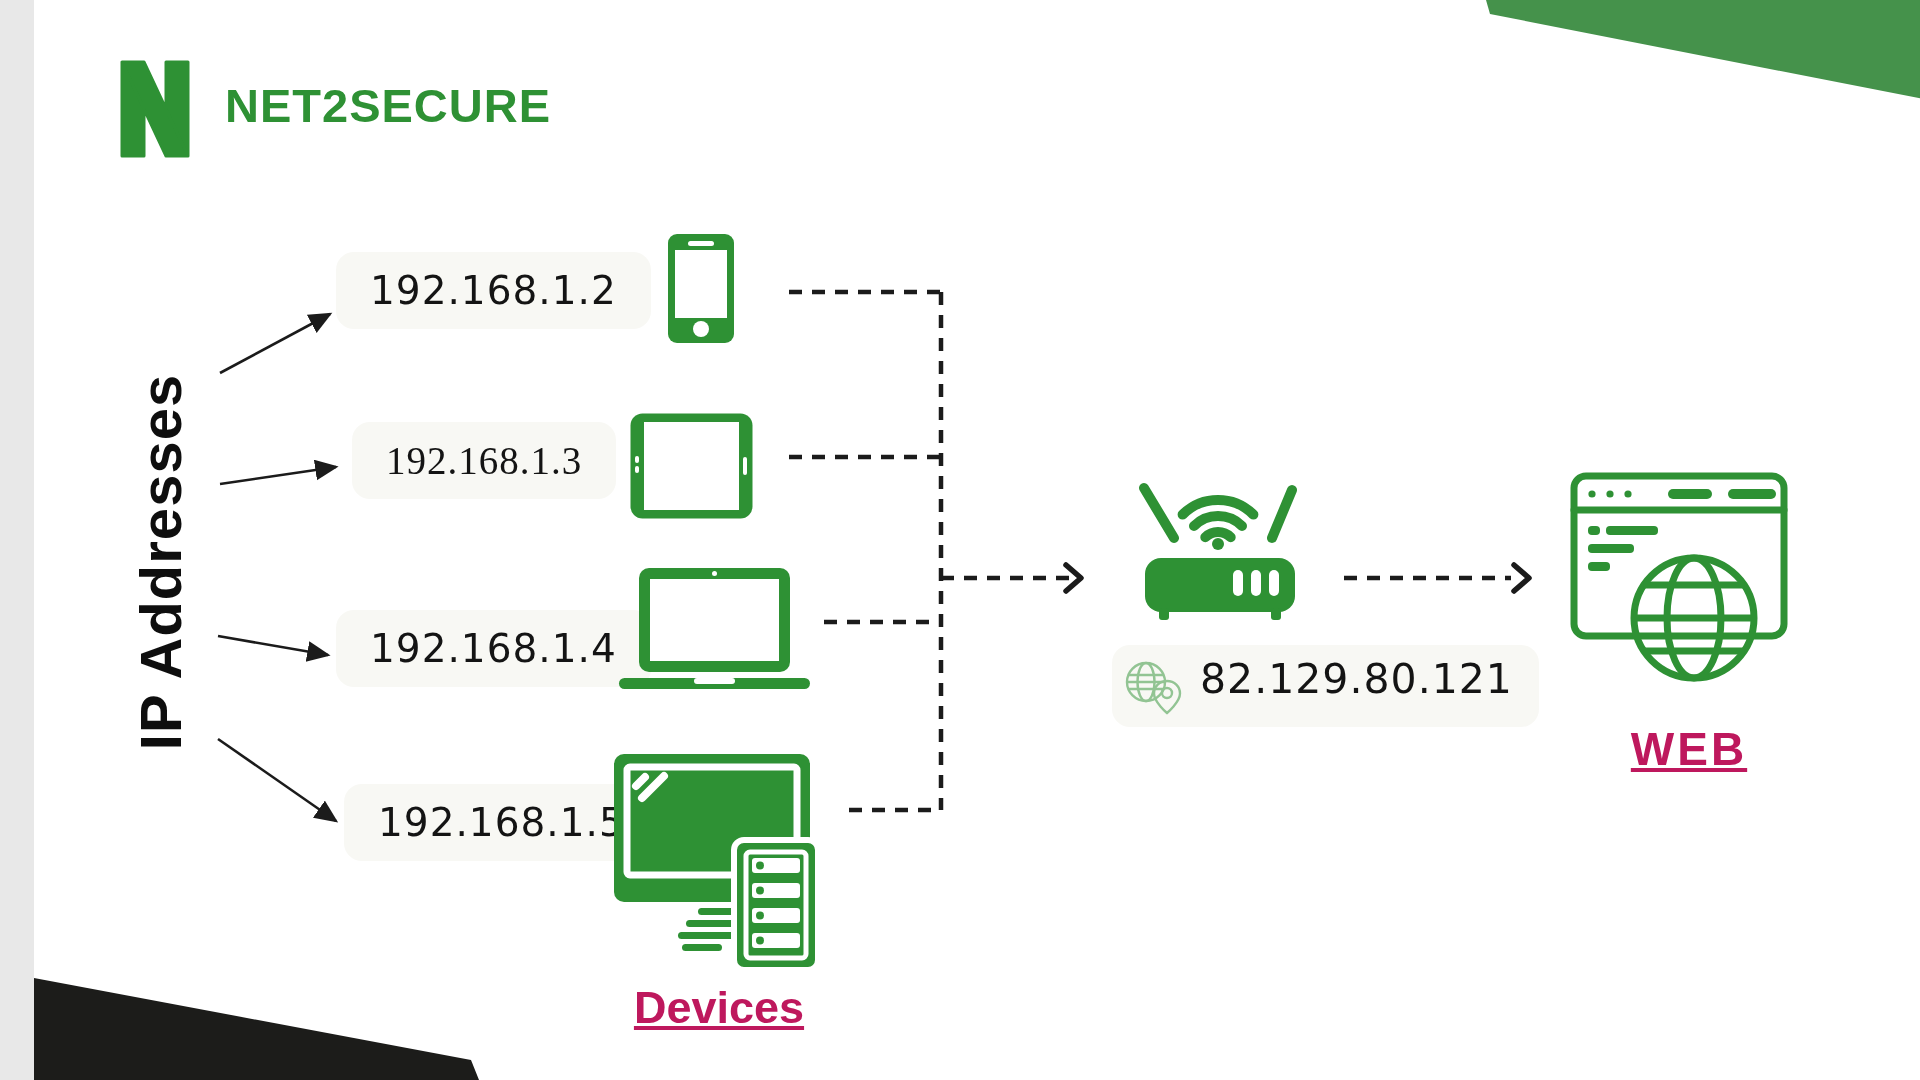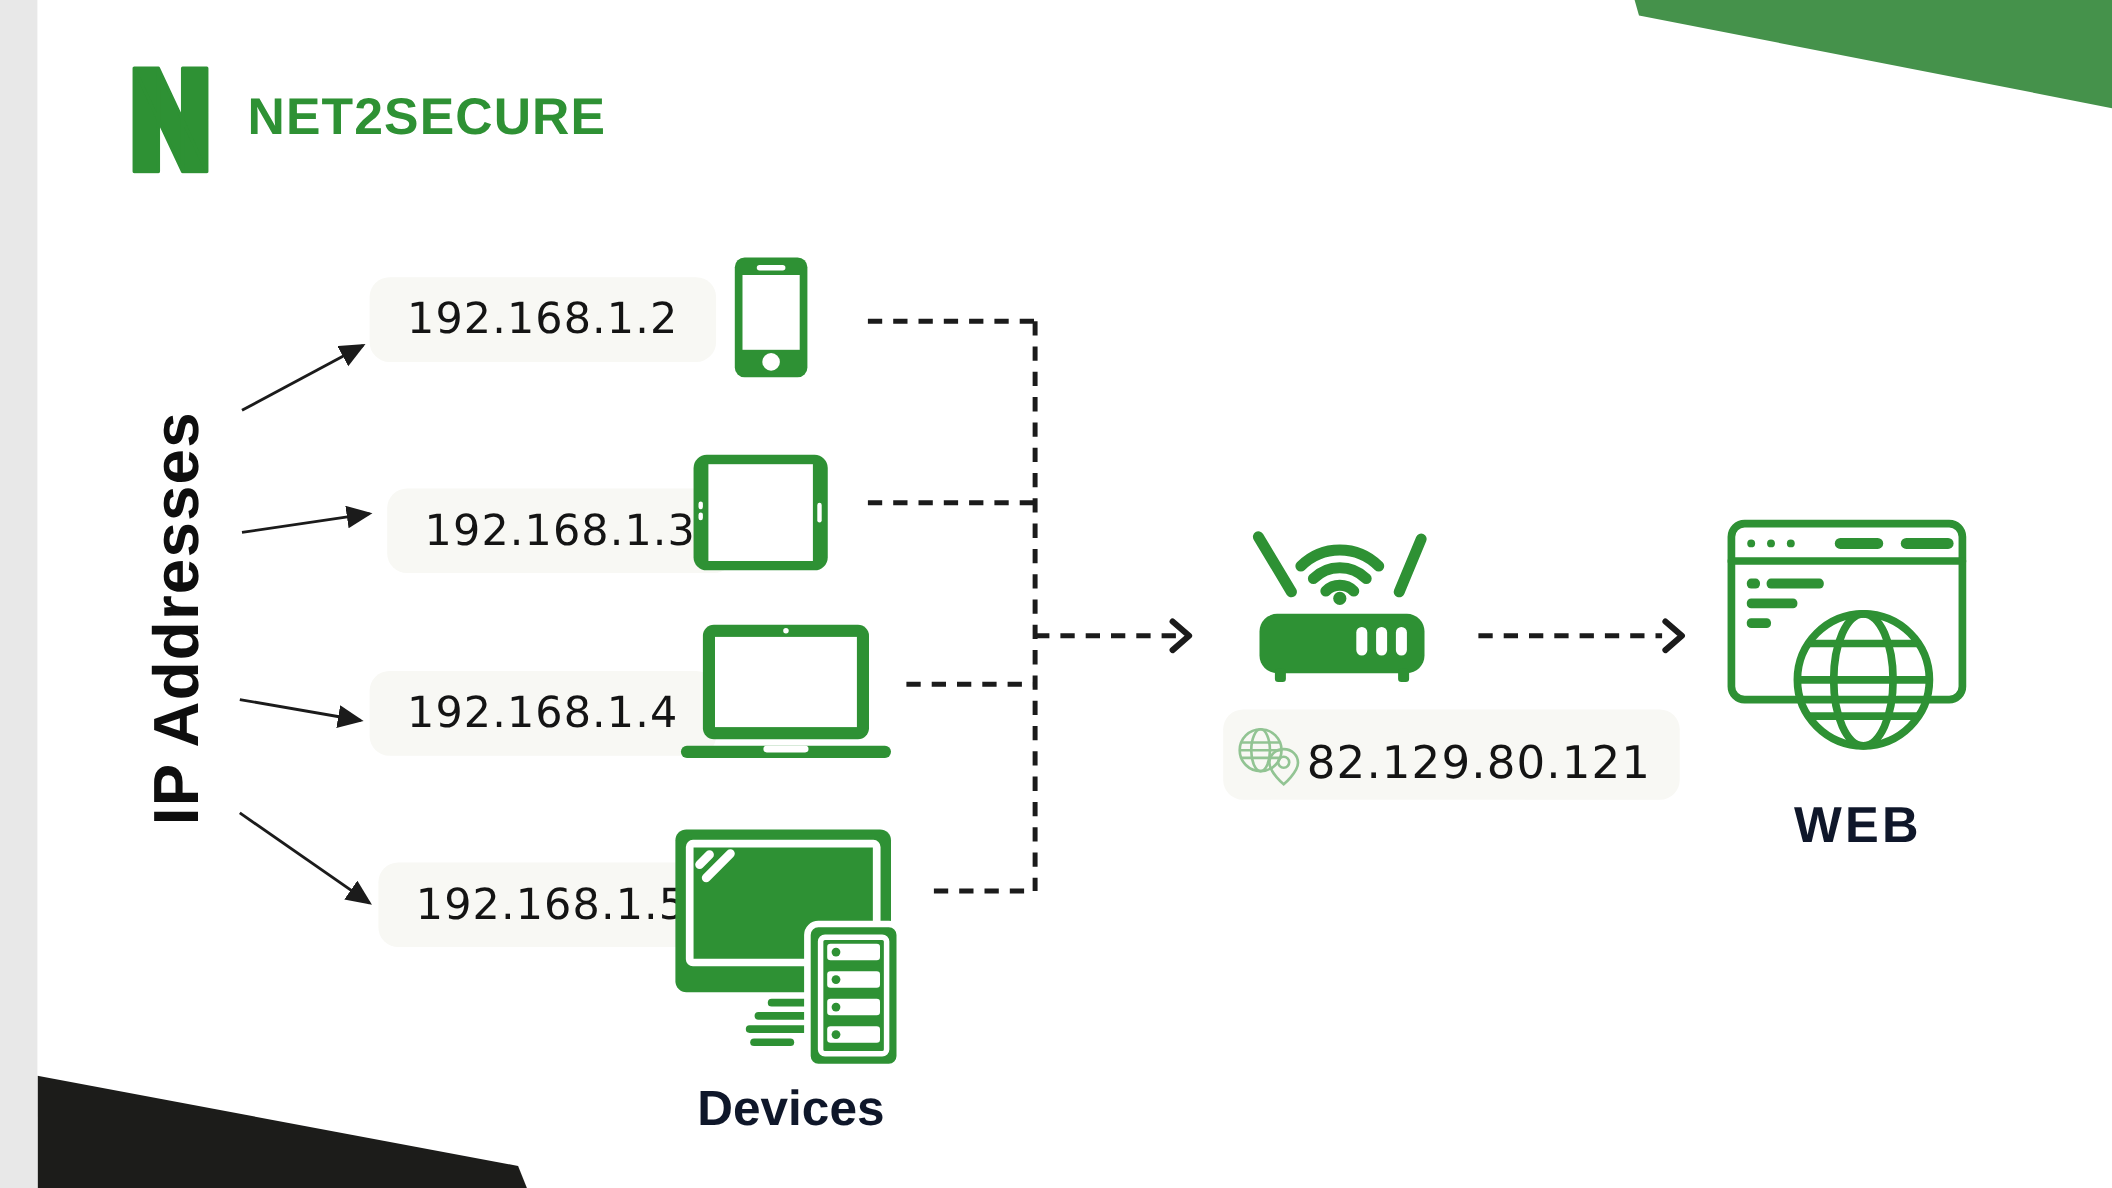--- a/index.html
+++ b/index.html
@@ -28,37 +28,37 @@
     transform:rotate(-90deg);text-align:center;
     font-size:58px;font-weight:bold;color:#0e0e0e;letter-spacing:1px;white-space:nowrap;
   }
   
   .ip-chip{
     background:var(--chip_bg);border-radius:18px;padding:16px 34px;
     font-family:"DejaVu Sans",sans-serif;font-size:39px;color:var(--text_black);
     letter-spacing:1px;white-space:nowrap;
   }
   .chip1{left:302px;top:252px;}
-  .chip2{left:318px;top:444px;}
+  .chip2{left:318px;top:422px;font-family:Liberation Serif, serif;}
   .chip3{left:302px;top:610px;}
   .chip4{left:310px;top:784px;}
   
   .phone{left:632px;top:232px;}
   .tablet{left:595px;top:412px;}
   .laptop{left:583px;top:566px;}
   .desktop{left:578px;top:752px;}
   .router{left:1095px;top:462px;}
   .webicon{left:1532px;top:470px;}
   
-  .caption{font-weight:bold;color:#0f172a;}
+  .caption{font-weight:bold;color:#be185d;text-decoration:underline;}
   .devices-caption{left:575px;top:982px;width:220px;text-align:center;font-size:45px;}
   .web-caption{left:1555px;top:722px;width:200px;text-align:center;font-size:46px;letter-spacing:3px;}
   
   .router-ip{
-    left:1078px;top:645px;display:flex;align-items:flex-end;gap:2px;
+    left:1078px;top:645px;display:flex;align-items:flex-start;gap:14px;
     background:var(--chip_bg);border-radius:18px;padding:10px 26px 10px 12px;
   }
   .router-ip .num{
     font-family:"DejaVu Sans",sans-serif;font-size:41px;color:var(--text_black);letter-spacing:1px;
   }
   .globe-pin{opacity:.5;}
   
   .g-fill{fill:var(--accent_green);}
   .g-stroke{stroke:var(--accent_green);fill:none;}
   .w-fill{fill:#fff;}

